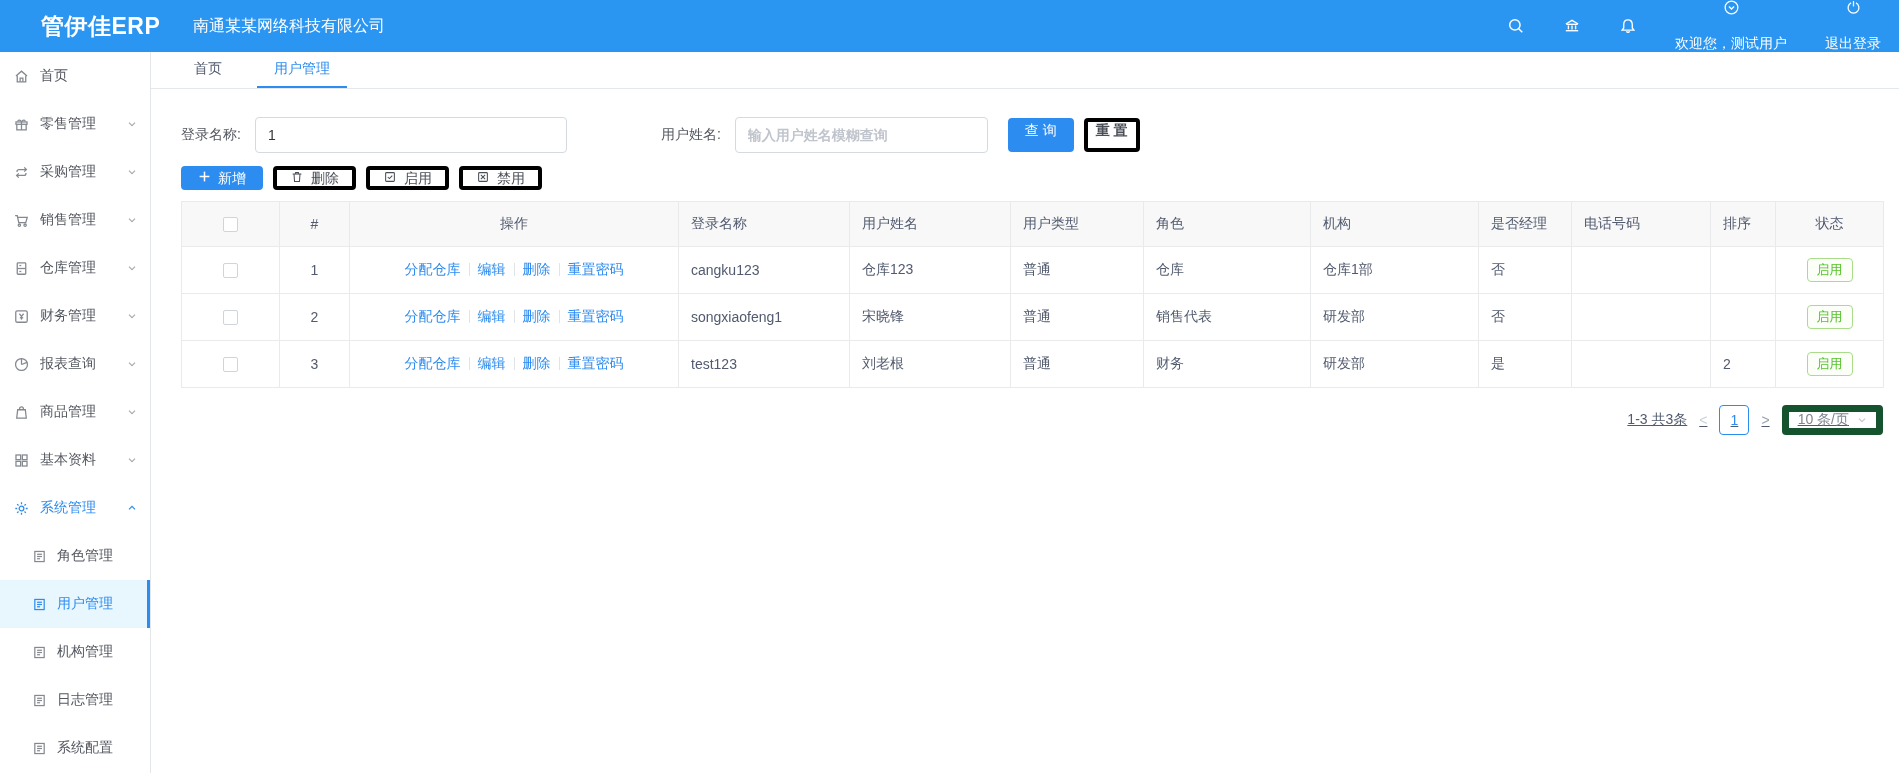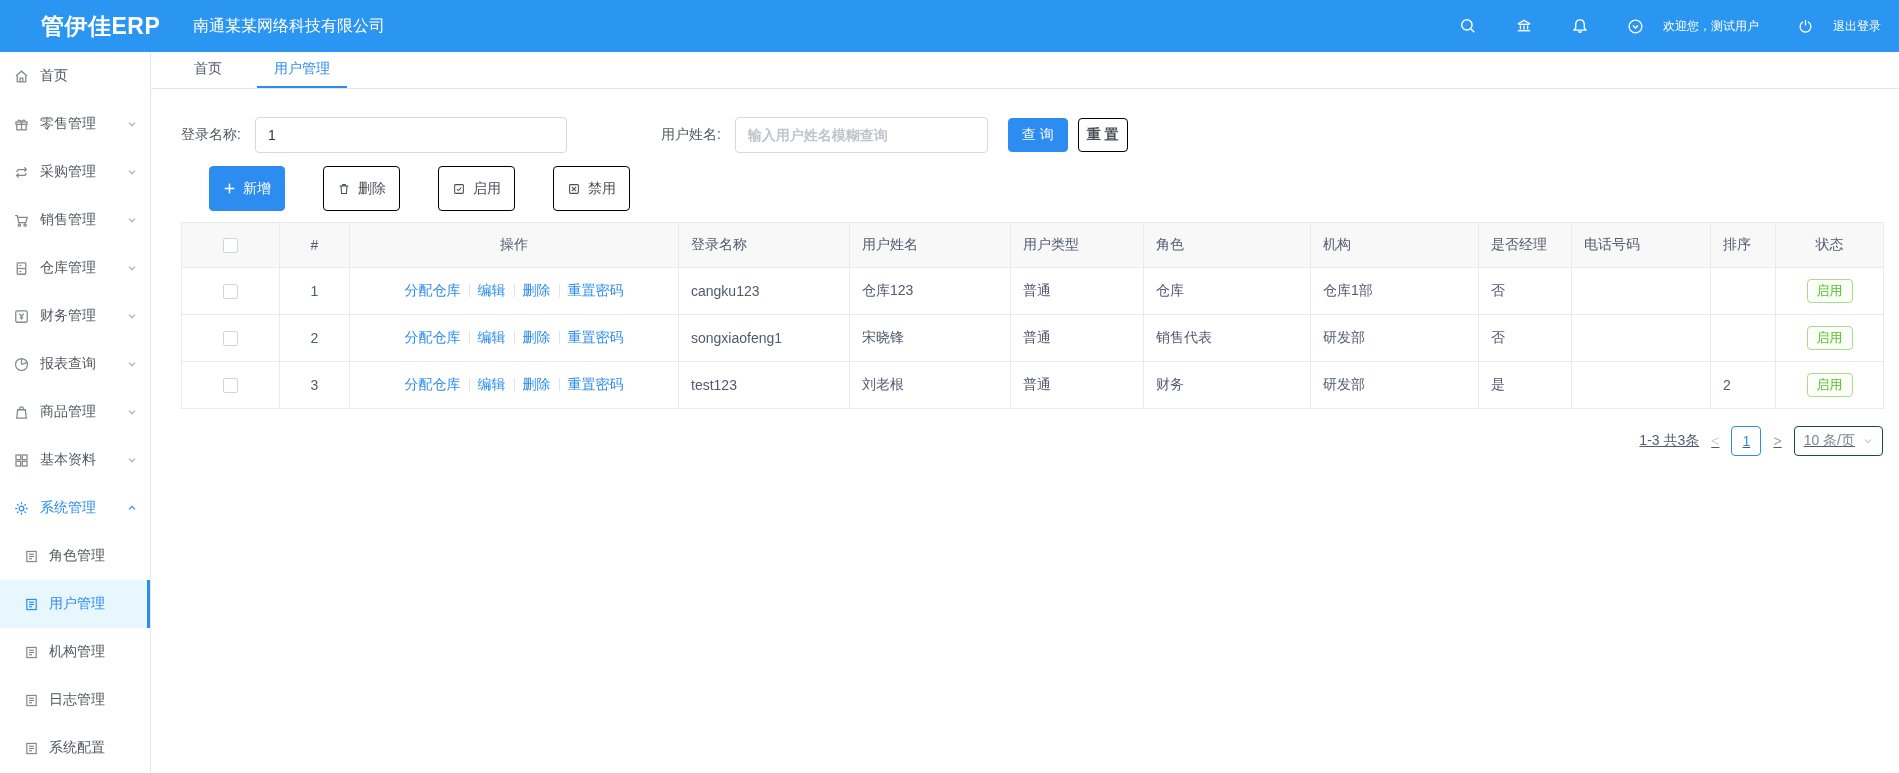--- a/index.html
+++ b/index.html
@@ -7,72 +7,72 @@
     width: 1899px; height: 773px; margin: 0; overflow: hidden;
     background: #fff; font-family: "Liberation Sans", "DejaVu Sans", sans-serif;
     -webkit-font-smoothing: antialiased;
   }
   
   .header { height: 52px; background: #2b95f2; display: flex; align-items: center; color: #fff; }
   .logo { width: 160px; padding-left: 13px; font-size: 23px; font-weight: bold; letter-spacing: .5px; white-space: nowrap; margin-left: 28px; }
   .company { font-size: 16px; margin-left: 5px; }
   .header-right { margin-left: auto; display: flex; align-items: center; padding-right: 18px; }
   .hicon { margin-left: 38px; display: flex; align-items: center; cursor: pointer; color: #fff; }
-  .hgroup { display: flex; align-items: center; gap: 19px; margin-left: 38px; font-size: 12px; cursor: pointer; white-space: nowrap; }
+  .hgroup { display: flex; align-items: center; gap: 19px; margin-left: 38px; font-size: 14px; cursor: pointer; white-space: nowrap; flex-direction: column; }
   
   .layout { display: flex; height: 721px; }
   .sidebar { width: 151px; min-width: 151px; background: #fff; border-right: 1px solid #e4e7ea; }
   .snav { height: 48px; display: flex; align-items: center; padding-left: 13px; font-size: 14px; color: #53575f; cursor: pointer; white-space: nowrap; }
   .snav .micon { width: 17px; height: 17px; margin-right: 10px; color: #84888f; flex: none; display: flex; }
   .snav .chev { margin-left: auto; margin-right: 13px; color: #a6abb3; display: flex; }
-  .snav.sub { padding-left: 24px; }
+  .snav.sub { padding-left: 32px; }
   .snav.sub .micon { width: 15px; height: 15px; }
   .snav.parent-active, .snav.parent-active .micon, .snav.parent-active .chev { color: #2d8cf0; }
   .snav.selected { background: #e8f6fe; color: #2d8cf0; border-right: 3px solid #2d8cf0; }
   .snav.selected .micon { color: #2d8cf0; }
   
   .content { flex: 1; display: flex; flex-direction: column; min-width: 0; background: #fff; }
   .tabbar { height: 37px; border-bottom: 1px solid #e6e9ec; display: flex; padding-left: 26px; }
   .tab { display: flex; align-items: center; padding: 0 17px; margin-right: 18px; font-size: 14px; color: #515a6e; cursor: pointer; border-bottom: 2px solid transparent; }
   .tab.active { color: #2d8cf0; border-bottom-color: #2d8cf0; }
   .main { padding: 28px 16px 0 30px; }
   
   .filter-row { display: flex; align-items: center; }
   .flabel { font-size: 14px; color: #53575f; margin-right: 14px; white-space: nowrap; }
   .fl2 { margin-left: 94px; }
   .tinput { height: 36px; border: 1px solid #d5dae0; border-radius: 4px; padding: 0 12px; font-size: 14px; color: #333; outline: none; }
   .tinput::placeholder { color: #c0c4cc; }
   .in1 { width: 312px; }
   .in2 { width: 253px; font-weight: bold; }
-  .btn { height: 34px; border-radius: 4px; font-size: 14px; cursor: pointer; border: 1px solid #000000; background: #fff; color: #4a4f57; display: inline-flex; align-items: center; justify-content: center; white-space: nowrap; }
+  .btn { height: 34px; border-radius: 4px; font-size: 14px; cursor: pointer; border: 4px solid #000000; background: #fff; color: #4a4f57; display: inline-flex; align-items: flex-start; justify-content: center; white-space: nowrap; }
   .btn.primary { background: #2d8cf0; border-color: #2d8cf0; color: #fff; }
   .search-btn { margin-left: 20px; padding: 0 13px; }
   .reset-btn { margin-left: 10px; padding: 0 8px; font-weight: bold; }
   
   .toolbar { margin-top: 13px; display: flex; gap: 10px; }
-  .tbtn { height: 45px; padding: 0 13px; gap: 7px; margin-left: 28px; }
+  .tbtn { height: 24px; padding: 0 13px; gap: 7px; }
   .tbtn .bicon { display: flex; }
   
   .tablewrap { margin-top: 11px; }
   table { width: 100%; border-collapse: collapse; table-layout: fixed; }
   th, td { border: 1px solid #e8eaec; font-size: 14px; color: #515a6e; padding: 0 12px; overflow: hidden; white-space: nowrap; }
   th { height: 45px; background: #f8f8f9; font-weight: 400; text-align: left; }
   td { height: 47px; background: #fff; }
   .center { text-align: center; }
   .cbox { display: inline-block; width: 15px; height: 15px; border: 1px solid #d0d5db; border-radius: 2px; background: #fff; vertical-align: middle; cursor: pointer; }
   .oplink { color: #2d8cf0; cursor: pointer; }
   .opdiv { display: inline-block; width: 1px; height: 13px; background: #dfe4e9; margin: 0 8px; vertical-align: -2px; }
   .badge { display: inline-block; border: 1px solid #a9dc8b; background: #fbfff8; color: #55c32a; font-size: 13px; padding: 3px 9px; border-radius: 4px; line-height: 1.2; }
   
   .pagerow { display: flex; align-items: center; justify-content: flex-end; margin-top: 17px; font-size: 14px; color: #515a6e; gap: 10px; text-decoration: underline; }
   .arrow { font-size: 14px; cursor: pointer; padding: 0 2px; }
   .prev { color: #ccd0d6; }
   .next { color: #99a0a8; }
   .pagebox { min-width: 30px; height: 30px; padding: 0 4px; border: 1px solid #2d8cf0; border-radius: 4px; color: #2d8cf0; display: flex; align-items: center; justify-content: center; cursor: pointer; background: #fff; }
-  .sizesel { height: 30px; border: 1px solid #14532d; border-radius: 4px; display: flex; align-items: center; padding: 0 9px; color: #7f868f; gap: 8px; background: #fff; cursor: pointer; }
+  .sizesel { height: 30px; border: 7px solid #14532d; border-radius: 4px; display: flex; align-items: center; padding: 0 9px; color: #7f868f; gap: 8px; background: #fff; cursor: pointer; }
   .sizesel .chev { color: #c5c9cf; display: flex; }
   svg { display: block; }
 </style>
 </head>
 <body>
 
 <div class="header">
   <div class="logo">管伊佳ERP</div>
   <div class="company">南通某某网络科技有限公司</div>
   <div class="header-right">

